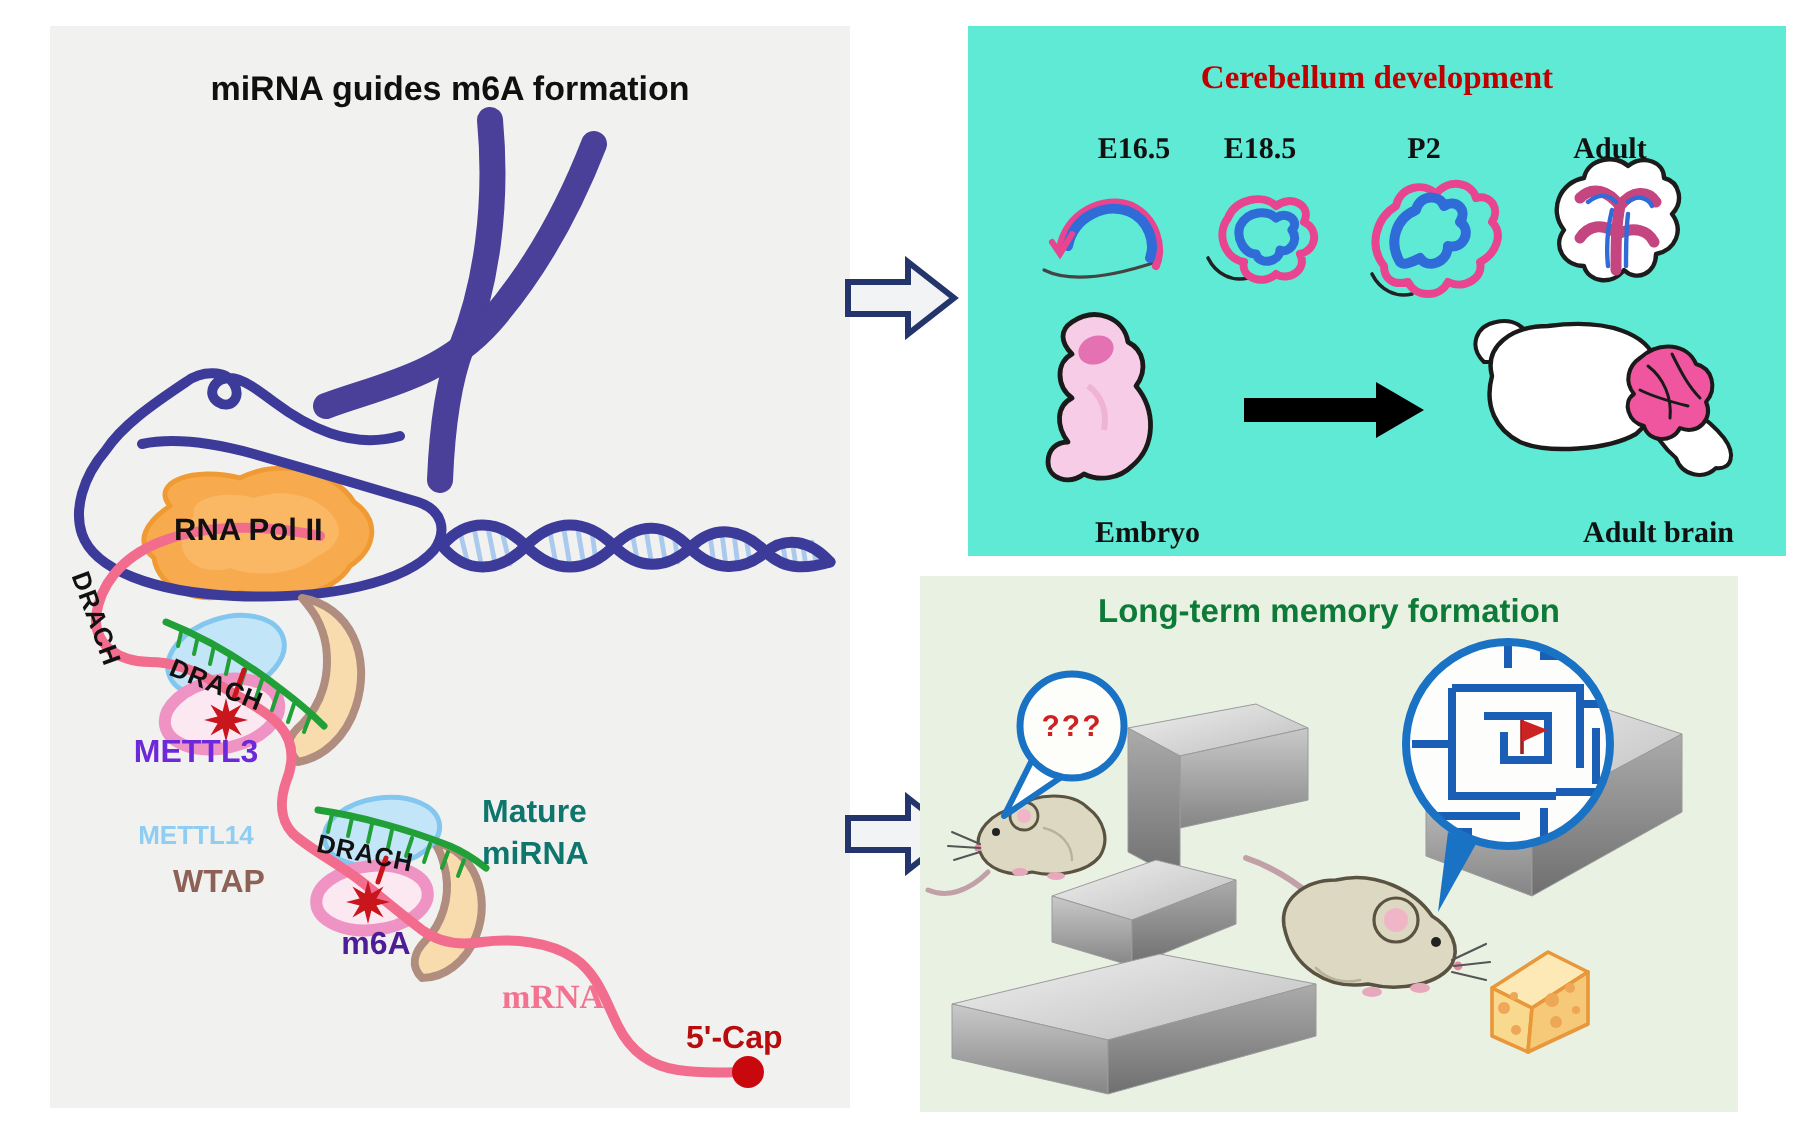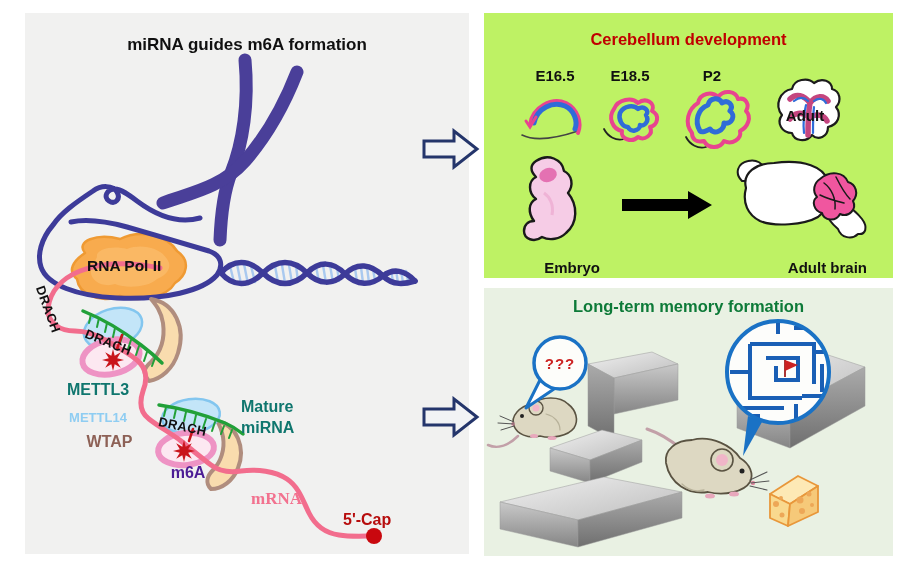--- a/index.html
+++ b/index.html
@@ -1,41 +1,41 @@
 <!DOCTYPE html>
 <html><head>
 <meta charset="utf-8">
 <style>
   html,body{margin:0;padding:0;background:#fff;}
   .figure{position:relative;width:900px;height:566px;background:#fff;
           font-family:"Liberation Sans",sans-serif;overflow:hidden;}
   .panel{position:absolute;}
   .panel svg{position:absolute;left:0;top:0;}
-  .panel-left{left:25px;top:13px;width:444px;height:541px;background:#f1f1f0;}
-  .panel-tr{left:484px;top:13px;width:409px;height:265px;background:#bef264;}
-  .panel-br{left:484px;top:288px;width:409px;height:268px;background:#e9f1e3;}
+  .panel-left{left:25px;top:13px;width:400px;height:541px;background:#f1f1f0;}
+  .panel-tr{left:484px;top:13px;width:409px;height:265px;background:#5eead4;font-family:Liberation Serif, serif;}
+  .panel-br{left:460px;top:288px;width:409px;height:268px;background:#e9f1e3;}
   .lbl{position:absolute;font-weight:bold;color:#111;white-space:nowrap;line-height:1.15;}
   .ctr{text-align:center;}
   .title-left{left:0;right:0;top:22px;font-size:17px;text-align:center;color:#101010;}
   .title-tr{left:0;right:0;top:17px;font-size:16.5px;text-align:center;color:#c00000;}
   .title-br{left:0;right:0;top:9px;font-size:16.5px;text-align:center;color:#0d7a38;}
   .rnapol{left:62px;top:244px;font-size:15.5px;}
   .drach{font-size:13px;letter-spacing:.4px;transform-origin:0 0;}
   .drach1{left:21px;top:271px;transform:rotate(70deg);}
   .drach2{left:63px;top:314px;transform:rotate(22deg);}
   .drach3{left:135px;top:402px;transform:rotate(12deg);}
-  .mettl3{left:40px;top:368px;width:66px;font-size:16px;color:#0f766e;}
+  .mettl3{left:40px;top:355px;width:66px;font-size:16px;color:#6d28d9;}
   .mettl14{left:33px;top:398px;width:80px;font-size:13px;color:#8fcdf2;}
   .wtap{left:56px;top:420px;width:57px;font-size:16px;color:#8d6156;}
   .mature{left:216px;top:383px;font-size:16px;color:#0f766e;line-height:21px;}
   .m6a{left:137px;top:451px;width:52px;font-size:16px;color:#4c1d95;}
   .mrna{left:226px;top:476px;font-size:17px;color:#f2728f;font-family:Liberation Serif, serif;}
   .cap{left:318px;top:498px;font-size:16px;color:#b70d0d;}
   .stage{top:54px;width:70px;font-size:15px;text-align:center;}
-  .st0{left:36px;} .st1{left:111px;} .st2{left:193px;} .st3{left:286px;margin-top:40px;}
+  .st0{left:48px;} .st1{left:111px;} .st2{left:193px;} .st3{left:286px;}
   .embryo{left:26px;top:246px;width:90px;font-size:15px;text-align:right;}
   .adultbrain{left:258px;top:246px;width:125px;font-size:15px;text-align:right;}
   .qqq{left:56px;top:67px;width:40px;font-size:15px;text-align:center;
        color:#cc2222;letter-spacing:1px;}
   .flow-arrow{position:absolute;width:58px;height:42px;}
   .fa1{left:422px;top:128px;} .fa2{left:422px;top:396px;}
 </style>
 </head>
 <body>
 

